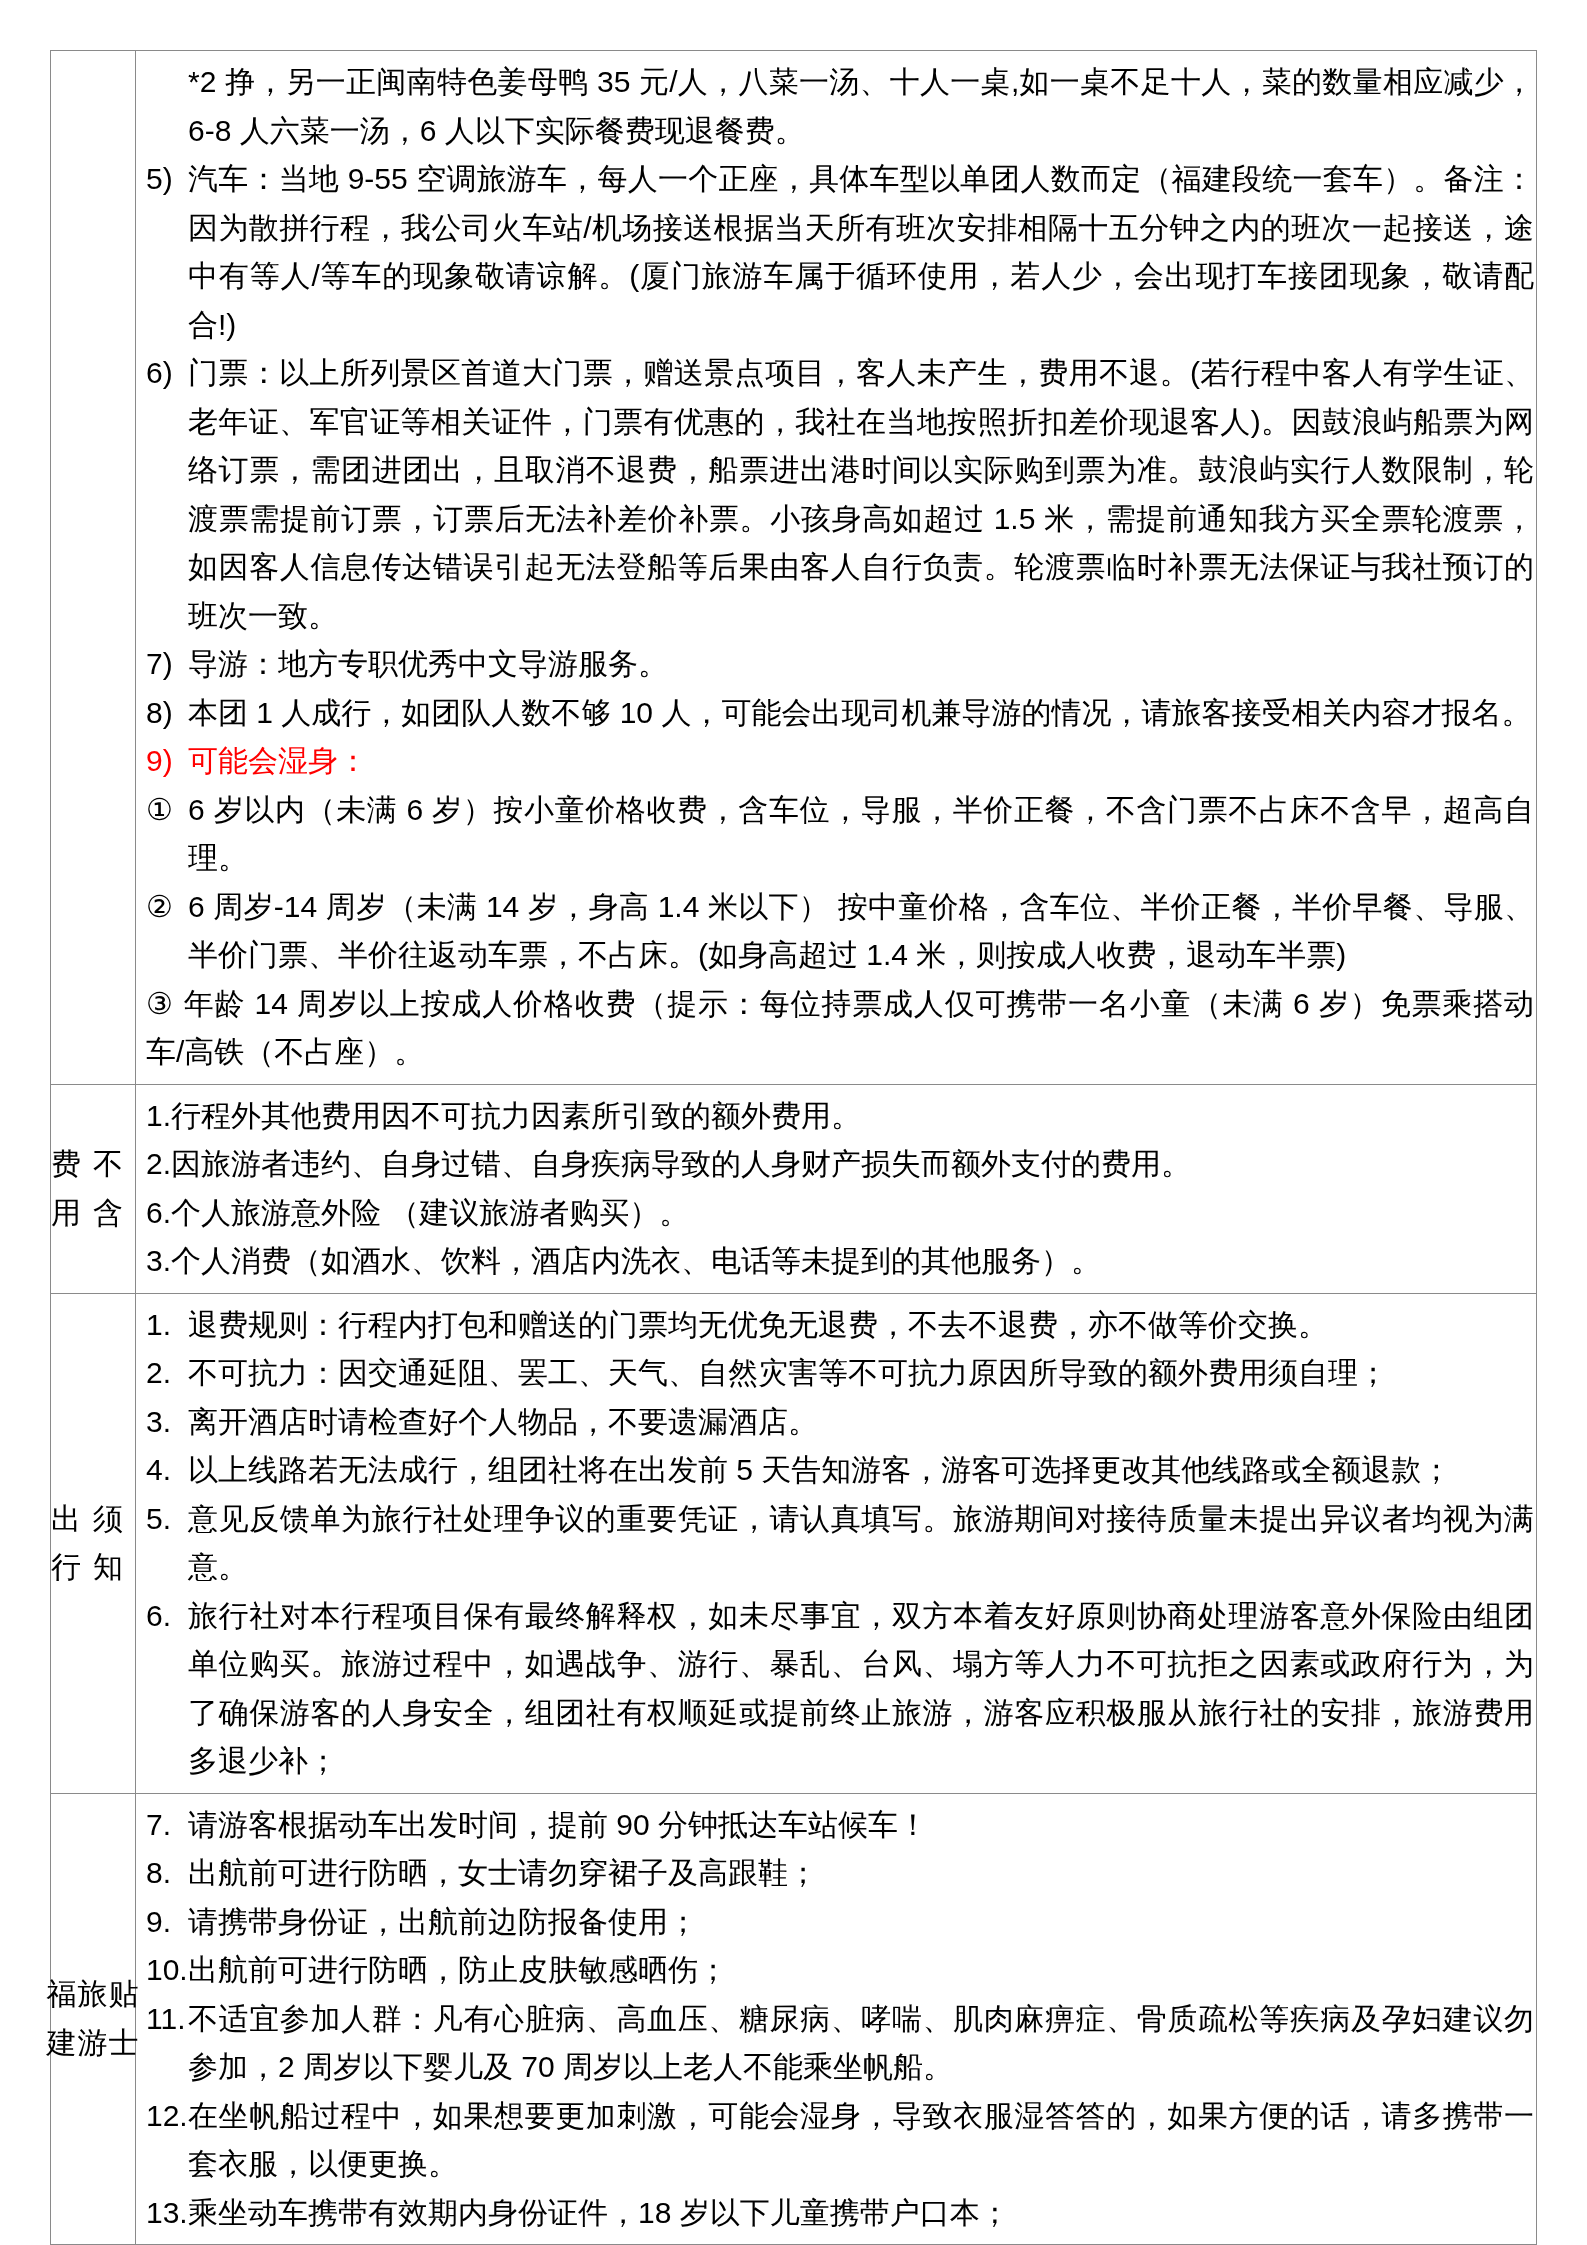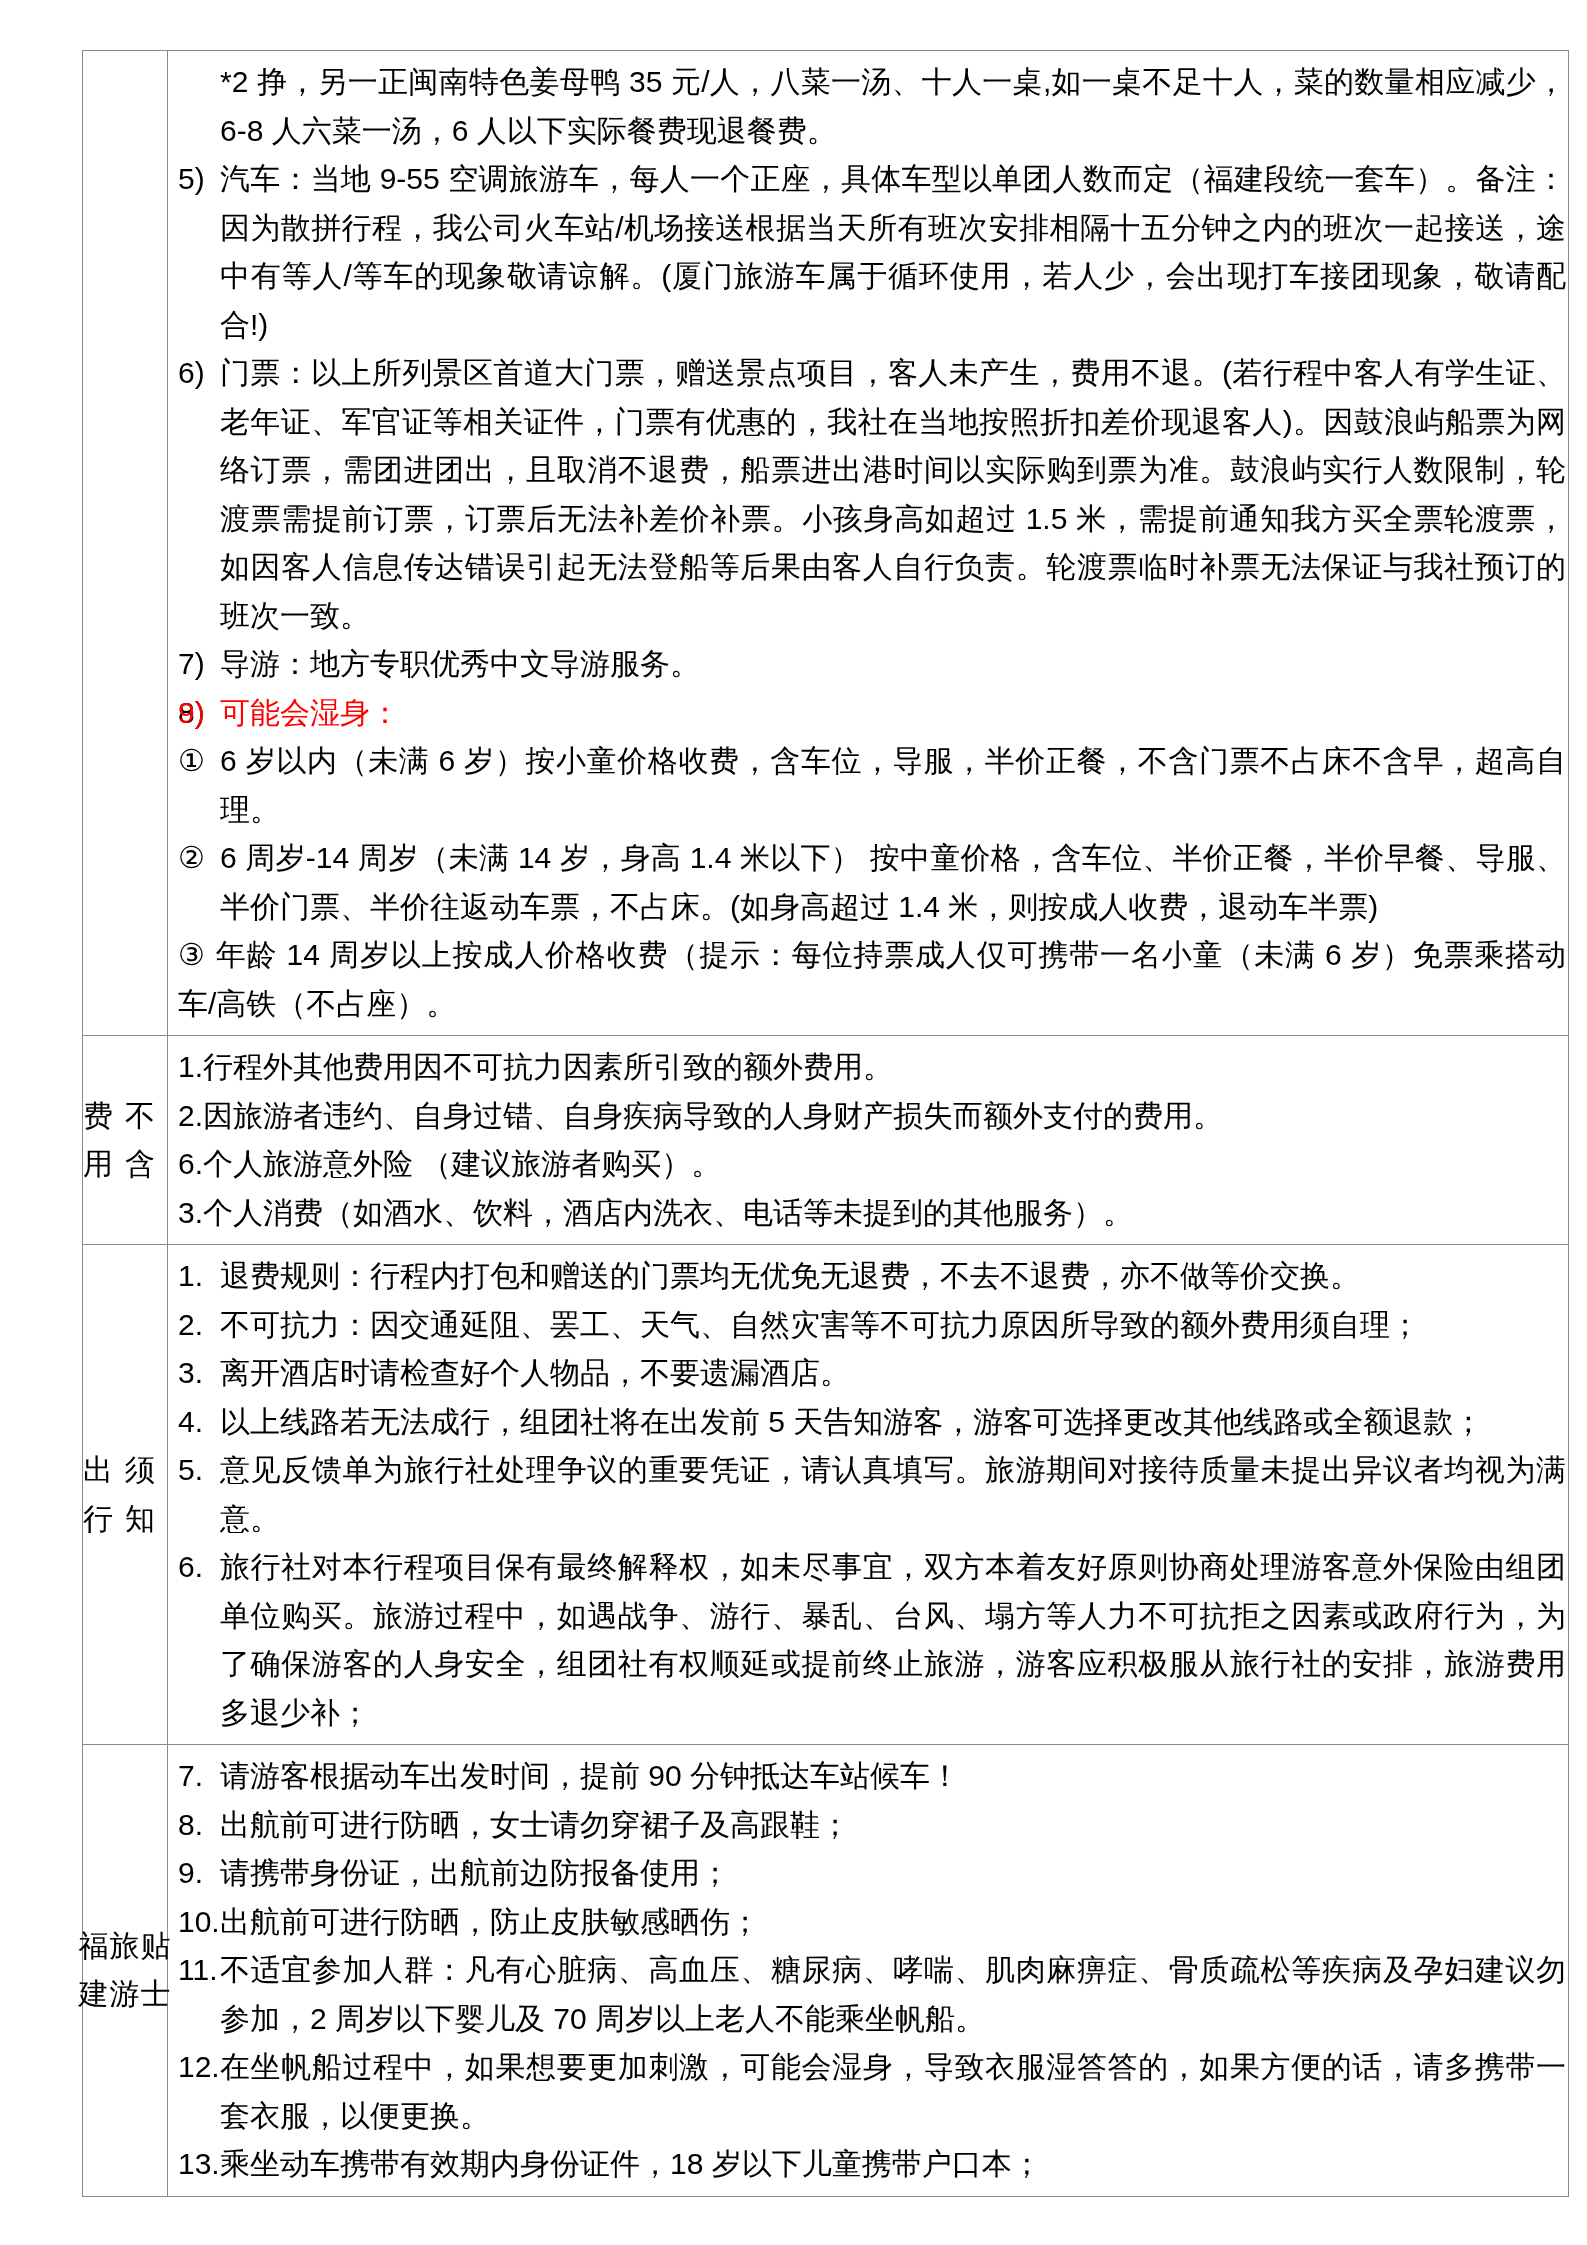--- a/index.html
+++ b/index.html
@@ -12,21 +12,20 @@
     color: #000000;
     overflow: hidden;
   }
   .doc-table {
     position: absolute;
     left: 50px;
     top: 50px;
     width: 1487px;
     border: 1px solid #8a8a8a;
     background: #ffffff;
-    margin-left: 32px;
   }
   .row {
     display: flex;
     border-bottom: 1px solid #8a8a8a;
   }
   .row:last-child { border-bottom: none; }
   .label-cell {
     flex: 0 0 85px;
     width: 85px;
     border-right: 1px solid #8a8a8a;
@@ -68,21 +67,21 @@
 <body>
 
 <div class="doc-table">
     <div class="row">
     <div class="label-cell"></div>
     <div class="content-cell">
         <div class="item hang"><span class="marker"></span><span class="itext">*2 挣，另一正闽南特色姜母鸭 35 元/人，八菜一汤、十人一桌,如一桌不足十人，菜的数量相应减少，6-8 人六菜一汤，6 人以下实际餐费现退餐费。</span></div>
         <div class="item hang"><span class="marker">5)</span><span class="itext">汽车：当地 9-55 空调旅游车，每人一个正座，具体车型以单团人数而定（福建段统一套车）。备注：因为散拼行程，我公司火车站/机场接送根据当天所有班次安排相隔十五分钟之内的班次一起接送，途中有等人/等车的现象敬请谅解。(厦门旅游车属于循环使用，若人少，会出现打车接团现象，敬请配合!)</span></div>
         <div class="item hang"><span class="marker">6)</span><span class="itext">门票：以上所列景区首道大门票，赠送景点项目，客人未产生，费用不退。(若行程中客人有学生证、老年证、军官证等相关证件，门票有优惠的，我社在当地按照折扣差价现退客人)。因鼓浪屿船票为网络订票，需团进团出，且取消不退费，船票进出港时间以实际购到票为准。鼓浪屿实行人数限制，轮渡票需提前订票，订票后无法补差价补票。小孩身高如超过 1.5 米，需提前通知我方买全票轮渡票，如因客人信息传达错误引起无法登船等后果由客人自行负责。轮渡票临时补票无法保证与我社预订的班次一致。</span></div>
         <div class="item hang"><span class="marker">7)</span><span class="itext">导游：地方专职优秀中文导游服务。</span></div>
-        <div class="item hang"><span class="marker">8)</span></div>
+        <div class="item hang"><span class="marker">8)</span><span class="itext">本团 1 人成行，如团队人数不够 10 人，可能会出现司机兼导游的情况，请旅客接受相关内容才报名。</span></div>
         <div class="item hang red"><span class="marker">9)</span><span class="itext">可能会湿身：</span></div>
         <div class="item hang"><span class="marker">①</span><span class="itext">6 岁以内（未满 6 岁）按小童价格收费，含车位，导服，半价正餐，不含门票不占床不含早，超高自理。</span></div>
         <div class="item hang"><span class="marker">②</span><span class="itext">6 周岁-14 周岁（未满 14 岁，身高 1.4 米以下） 按中童价格，含车位、半价正餐，半价早餐、导服、半价门票、半价往返动车票，不占床。(如身高超过 1.4 米，则按成人收费，退动车半票)</span></div>
         <div class="item"><span class="marker">③</span><span class="itext">年龄 14 周岁以上按成人价格收费（提示：每位持票成人仅可携带一名小童（未满 6 岁）免票乘搭动车/高铁（不占座）。</span></div>
       </div>
   </div>
     <div class="row">
     <div class="label-cell">
         <div>费用</div>
         <div>不含</div>

